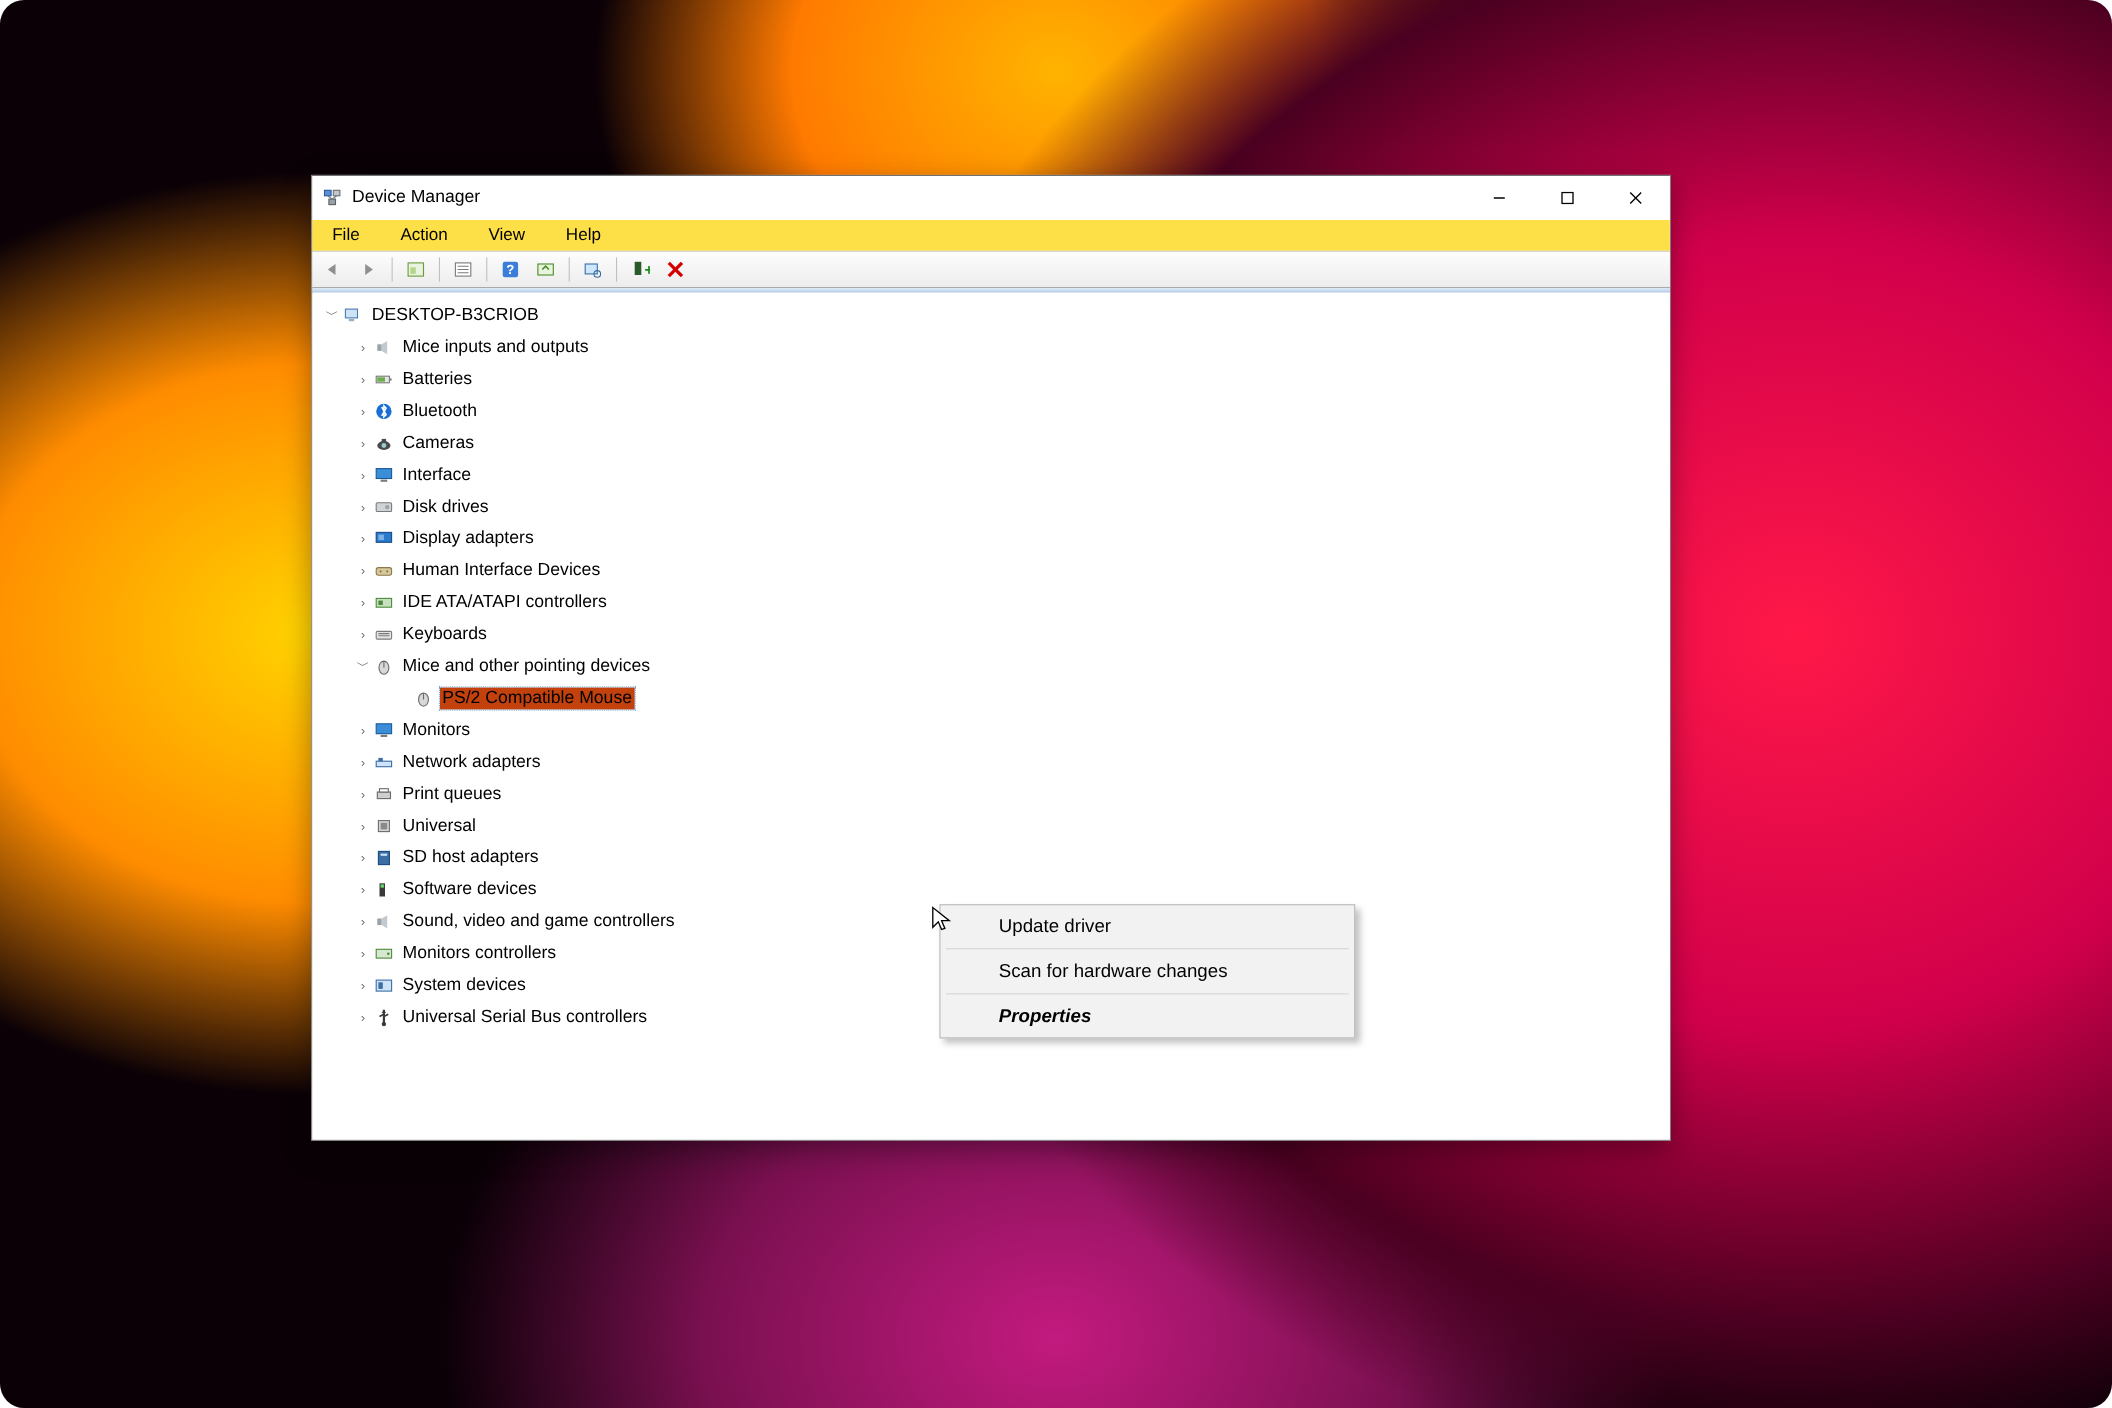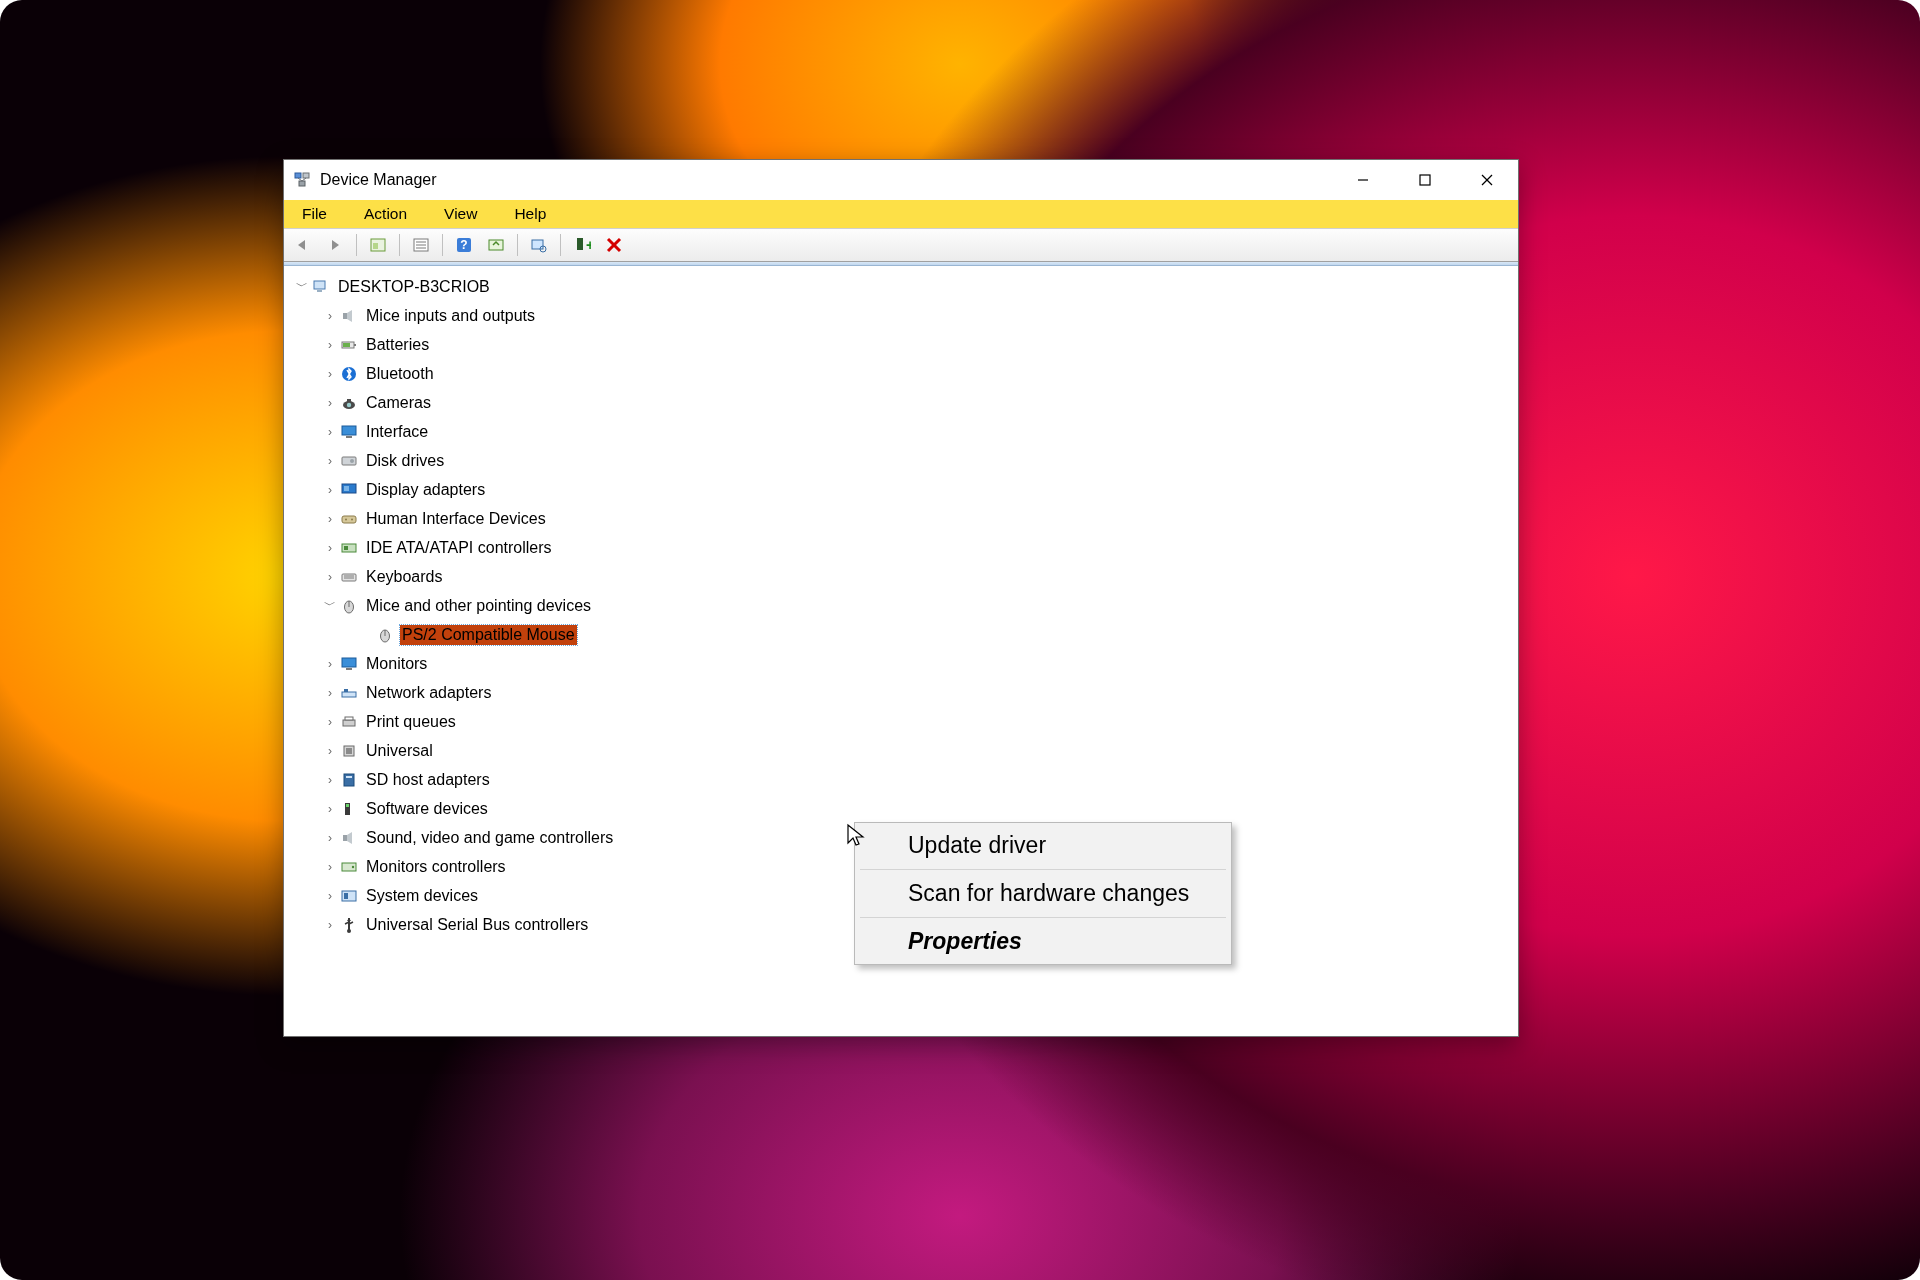--- a/index.html
+++ b/index.html
@@ -110,21 +110,21 @@
   
   
   .context-menu {
     position: absolute;
     left: 570px; top: 662px;
     width: 378px;
     background: #f2f2f2;
     border: 1px solid #bababa;
     box-shadow: 4px 4px 6px rgba(0,0,0,.25);
     padding: 3px;
-    font-size: 23px;
+    font-size: 17px;
     z-index: 50;
   }
   .cm-item {
     padding: 6px 14px 6px 50px;
     color: #000;
   }
   .cm-item.bold { font-weight: 700; font-style: italic; }
   .cm-sep { height: 1px; background: #d4d4d4; margin: 4px 2px; }
   
   

